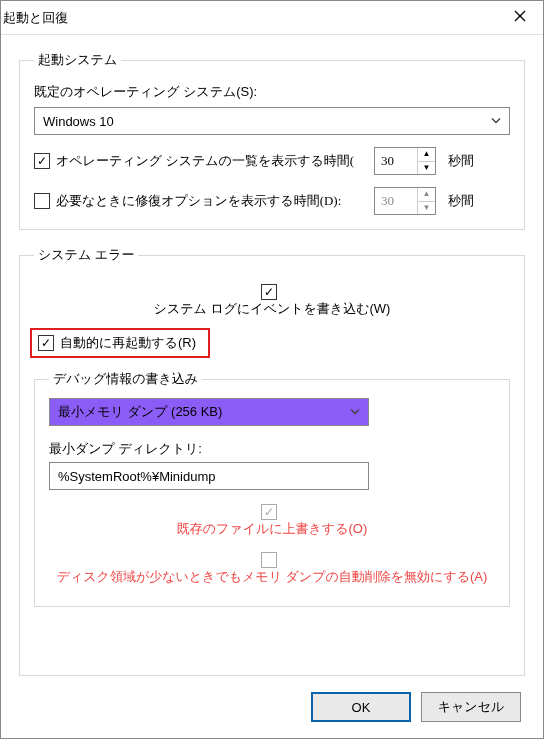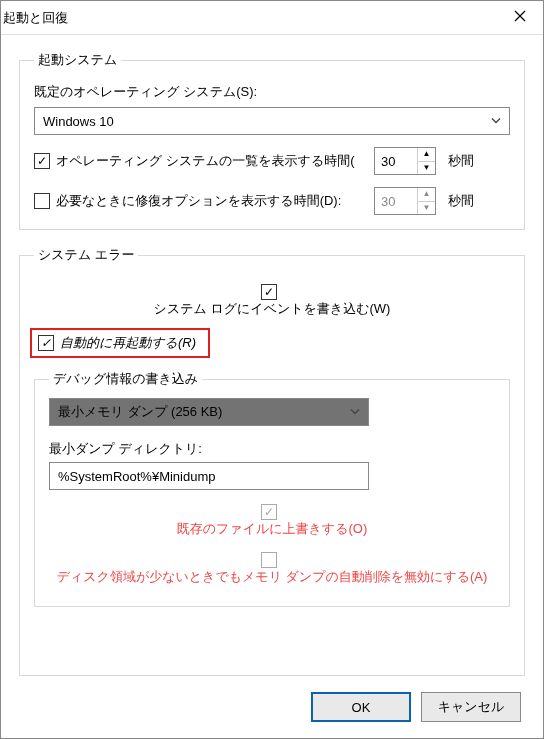--- a/index.html
+++ b/index.html
@@ -135,44 +135,44 @@
     cursor: pointer;
   }
   .spinner .arrows div:first-child { border-bottom: 1px solid #ccc; }
   .unit {
     margin-left: 12px;
   }
   .time-row {
     display: flex;
     align-items: center;
     margin-top: 12px;
+    font-family: Liberation Serif, serif;
   }
   .time-row .cb-label {
     display: flex;
     align-items: center;
     width: 332px;
   }
   .highlight-row {
     display: flex;
     align-items: center;
     border: 2px solid #e02020;
     padding: 4px 6px;
     width: 180px;
     margin-top: 10px;
     margin-left: -4px;
-    font-style: italic;
   }
   .sub-select {
     width: 320px;
     height: 28px;
     border: 1px solid #888;
     display: flex;
     align-items: center;
     padding: 0 8px;
-    background: #737373;
+    background: #8b5cf6;
     cursor: pointer;
     position: relative;
     margin-bottom: 14px;
   }
   .sub-select .caret {
     position: absolute;
     right: 8px;
     top: 50%;
     transform: translateY(-50%);
   }

